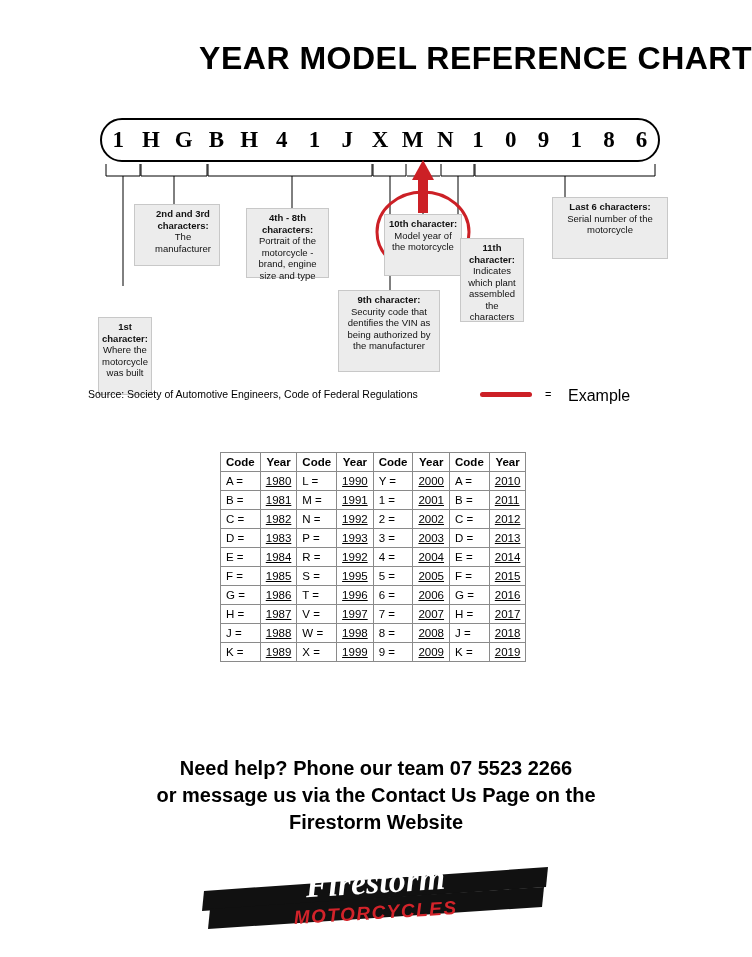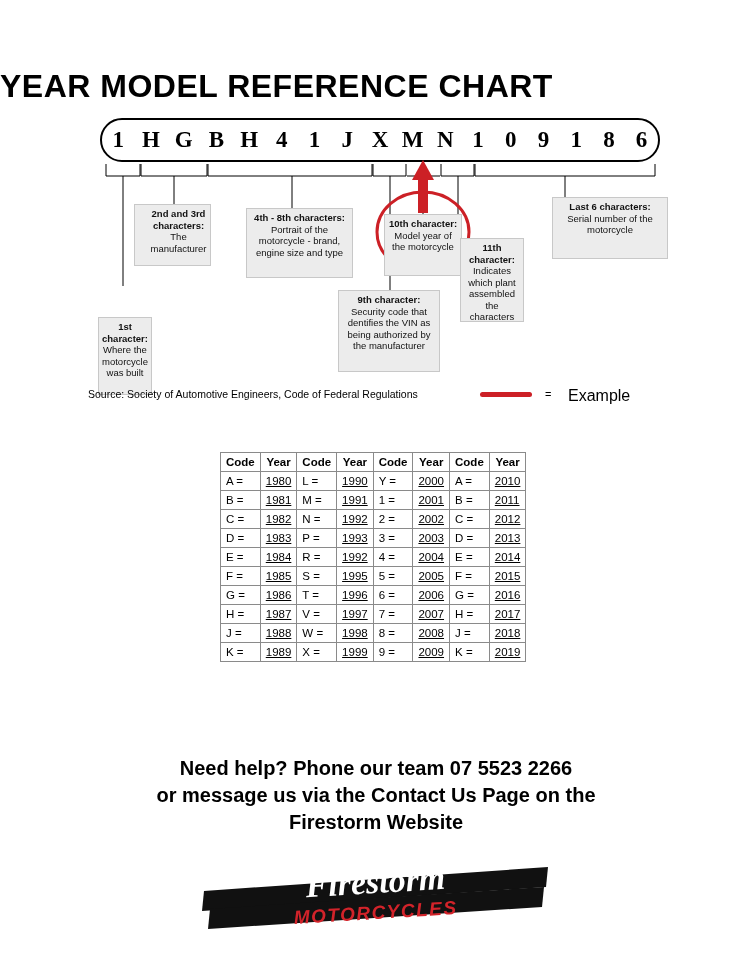--- a/index.html
+++ b/index.html
@@ -15,25 +15,24 @@
     color: #000;
     overflow: hidden;
   }
 
   
   .title {
     position: absolute;
     top: 40px;
     left: 0;
     width: 752px;
-    text-align: left;
+    text-align: right;
     font-size: 32px;
     font-weight: bold;
     letter-spacing: 0.5px;
-    margin-top: 28px;
   }
 
   
   .vin-wrap {
     position: absolute;
     top: 118px;
     left: 100px;
     width: 560px;
     height: 44px;
   }
@@ -214,26 +213,26 @@
   <g>
     <rect x="480" y="392" width="52" height="5" rx="2.5" fill="#cc2026"></rect>
   </g>
 </svg>
 
 <div class="note" style="left:98px; top:286px; width:54px; height:78px;margin-top:31px;">
   <b>1st character:</b>
   <div>Where the motorcycle was built</div>
 </div>
 
-<div class="note" style="left:134px; top:204px; width:77px; height:62px;padding-left:15px;">
+<div class="note" style="left:134px; top:204px; width:86px; height:62px;padding-left:15px;">
   <b>2nd and 3rd characters:</b>
   <div>The manufacturer</div>
 </div>
 
-<div class="note" style="left:246px; top:208px; width:107px; height:70px;">
+<div class="note" style="left:246px; top:208px; width:83px; height:70px;">
   <b>4th - 8th characters:</b>
   <div>Portrait of the motorcycle - brand, engine size and type</div>
 </div>
 
 <div class="note" style="left:338px; top:290px; width:102px; height:82px;">
   <b>9th character:</b>
   <div>Security code that dentifies the VIN as being authorized by the manufacturer</div>
 </div>
 
 <div class="note" style="left:384px; top:214px; width:78px; height:62px;">

